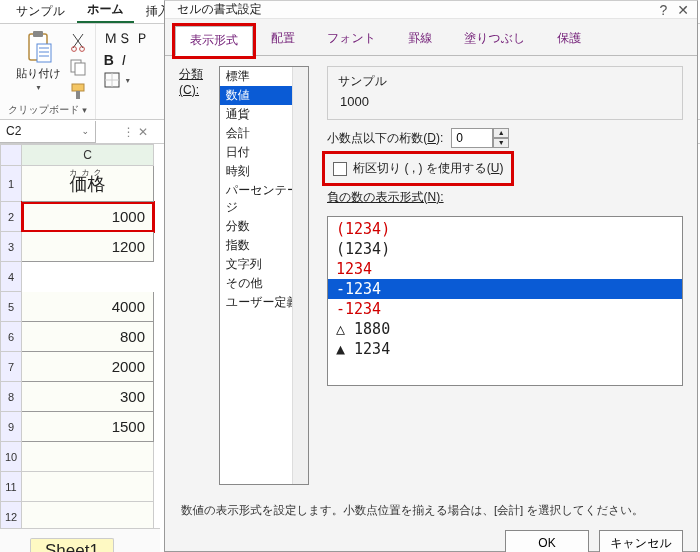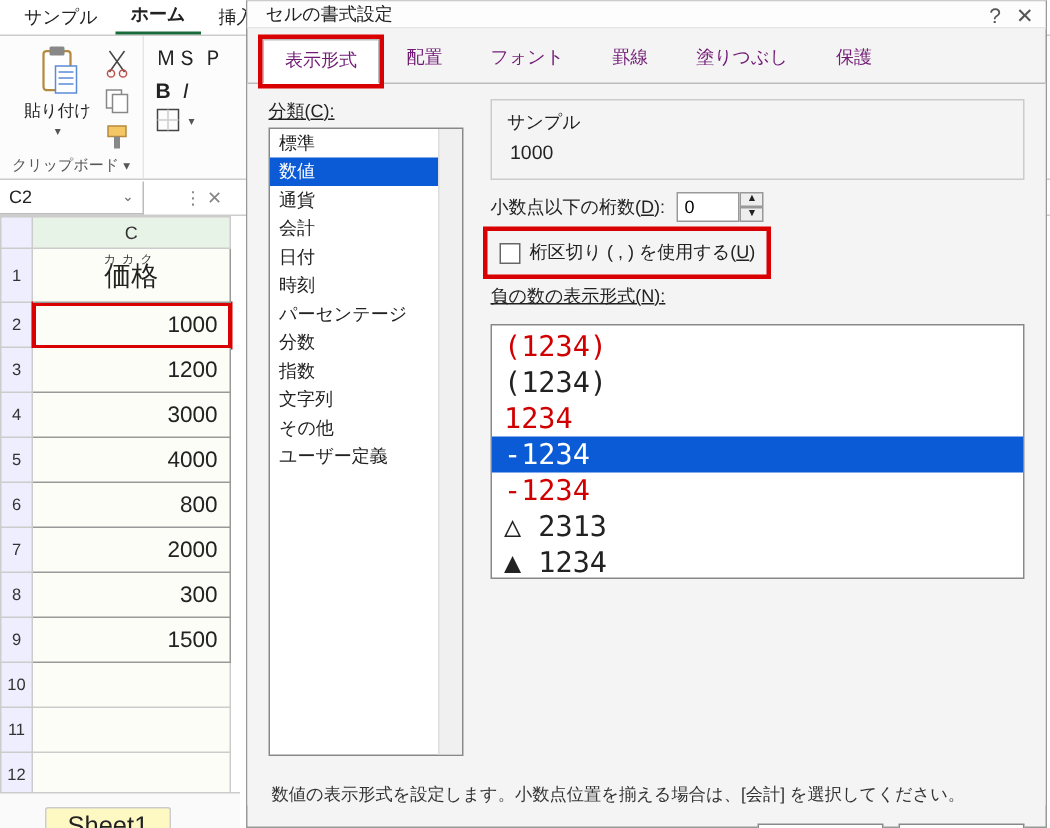--- a/index.html
+++ b/index.html
@@ -48,39 +48,39 @@
   
   .dialog { position: absolute; top: 0; left: 164px; width: 534px; height: 552px; background: #f4f4f4; border: 1px solid #999; border-top: 1px solid #ccc; display:flex; flex-direction:column; }
   .dlg-title { height: 30px; display:flex; align-items:center; justify-content:space-between; padding: 0 8px 0 12px; font-size:12px; background:#fdfdfd; border-bottom:1px solid #e5e5e5;}
   .dlg-title-right { display:flex; gap:10px; color:#555; font-size:14px;}
   .dlg-tabs { display:flex; gap:4px; padding: 6px 10px 0 10px; }
   .dlg-tab { padding: 5px 14px 6px; font-size:12px; color:#701a75; cursor:pointer; }
   .dlg-tab.active { background:#fff; border:1px solid #bbb; border-bottom:1px solid #fff; position:relative; top:1px; }
   .hl-tab { outline: 3px solid #d80000; outline-offset: 0px; }
   .dlg-body { flex:1; background:#f4f4f4; border-top:1px solid #bbb; padding: 10px 14px 0 14px; display:flex; flex-direction:column; }
   .body-cols { display:flex; gap:18px; }
-  .left-col { width: 130px; display:flex; flex-direction:column; }
+  .left-col { width: 130px; display:flex; flex-direction:row; }
   .label-u { font-size:12px; margin-bottom:2px; }
   .label-u span { text-decoration: underline; }
   .listbox { border:1px solid #888; background:#fff; height: 419px; overflow:hidden; position:relative;}
   .listbox .item { padding: 1px 6px; font-size:12px; }
   .listbox .item.sel { background:#0a5bd5; color:#fff; }
   .listbox .scroll { position:absolute; right:0; top:0; width:16px; height:100%; background:#f0f0f0; border-left:1px solid #ddd;}
   .right-col { flex:1; display:flex; flex-direction:column; gap:8px; }
   .sample-box { border:1px solid #ccc; padding: 6px 10px 10px; }
   .sample-box .val { padding: 4px 2px 0; font-size:13px; }
   .decimals-row { display:flex; align-items:center; gap:8px; font-size:12px; }
   .spinner { display:flex; align-items:center; }
   .spinner input { width:42px; height:20px; border:1px solid #999; padding:0 4px; font-size:12px;}
   .spinner .btns { display:flex; flex-direction:column; }
   .spinner .btns div { width:16px; height:10px; border:1px solid #999; background:#eee; font-size:7px; line-height:7px; text-align:center; cursor:pointer;}
   .sep-row { display:flex; align-items:center; gap:6px; font-size:12px; padding:4px 6px; }
   .hl-sep { outline: 3px solid #d80000; outline-offset: 2px; width: fit-content; }
   .neg-list { border:1px solid #888; background:#fff; height: 170px; padding:2px 0; overflow:hidden; position:relative;}
-  .neg-list .opt { padding:1px 8px; font-size:19px; font-family: monospace,"Meiryo"; }
+  .neg-list .opt { padding:1px 8px; font-size:15px; font-family: monospace,"Meiryo"; }
   .neg-list .opt.red { color:#d00000; }
   .neg-list .opt.sel { background:#0a5bd5; color:#fff; }
   .desc { font-size:11.5px; color:#333; padding: 18px 2px 0; }
   .dlg-buttons { display:flex; justify-content:flex-end; gap:10px; padding: 12px 14px 14px; border-top: none;}
   .btn { min-width:84px; height:26px; border:1px solid #888; background:#fdfdfd; font-size:12px; cursor:pointer; }
   .checkbox { width:14px; height:14px; border:1px solid #666; background:#fff; display:inline-block;}
   svg { display:block; }
 </style>
 </head>
 <body>
@@ -164,21 +164,20 @@
     <div class="row">
         <div class="rowhead">2</div>
         <div class="cell highlight-cell">1000</div>
       </div>
     <div class="row">
         <div class="rowhead">3</div>
         <div class="cell">1200</div>
       </div>
     <div class="row">
         <div class="rowhead">4</div>
-        <div class="cell">3000</div>
       </div>
     <div class="row">
         <div class="rowhead">5</div>
         <div class="cell">4000</div>
       </div>
     <div class="row">
         <div class="rowhead">6</div>
         <div class="cell">800</div>
       </div>
     <div class="row">
@@ -267,21 +266,21 @@
           <span class="checkbox"></span>
           <span><span>桁区切り ( , ) を使用する(</span><span style="text-decoration:underline">U</span><span>)</span></span>
         </div>
         <div class="label-u"><span>負の数の表示形式(</span><span>N</span><span>):</span></div>
         <div class="neg-list" id="neg-list">
             <div class="opt red">(1234)</div>
             <div class="opt">(1234)</div>
             <div class="opt red">1234</div>
             <div class="opt sel">-1234</div>
             <div class="opt red">-1234</div>
-            <div class="opt">△ 2313</div>
+            <div class="opt">△ 1880</div>
             <div class="opt">▲ 1234</div>
           </div>
       </div>
     </div>
     <div class="desc">数値の表示形式を設定します。小数点位置を揃える場合は、[会計] を選択してください。</div>
   </div>
   <div class="dlg-buttons">
     <button class="btn">OK</button>
     <button class="btn">キャンセル</button>
   </div>

